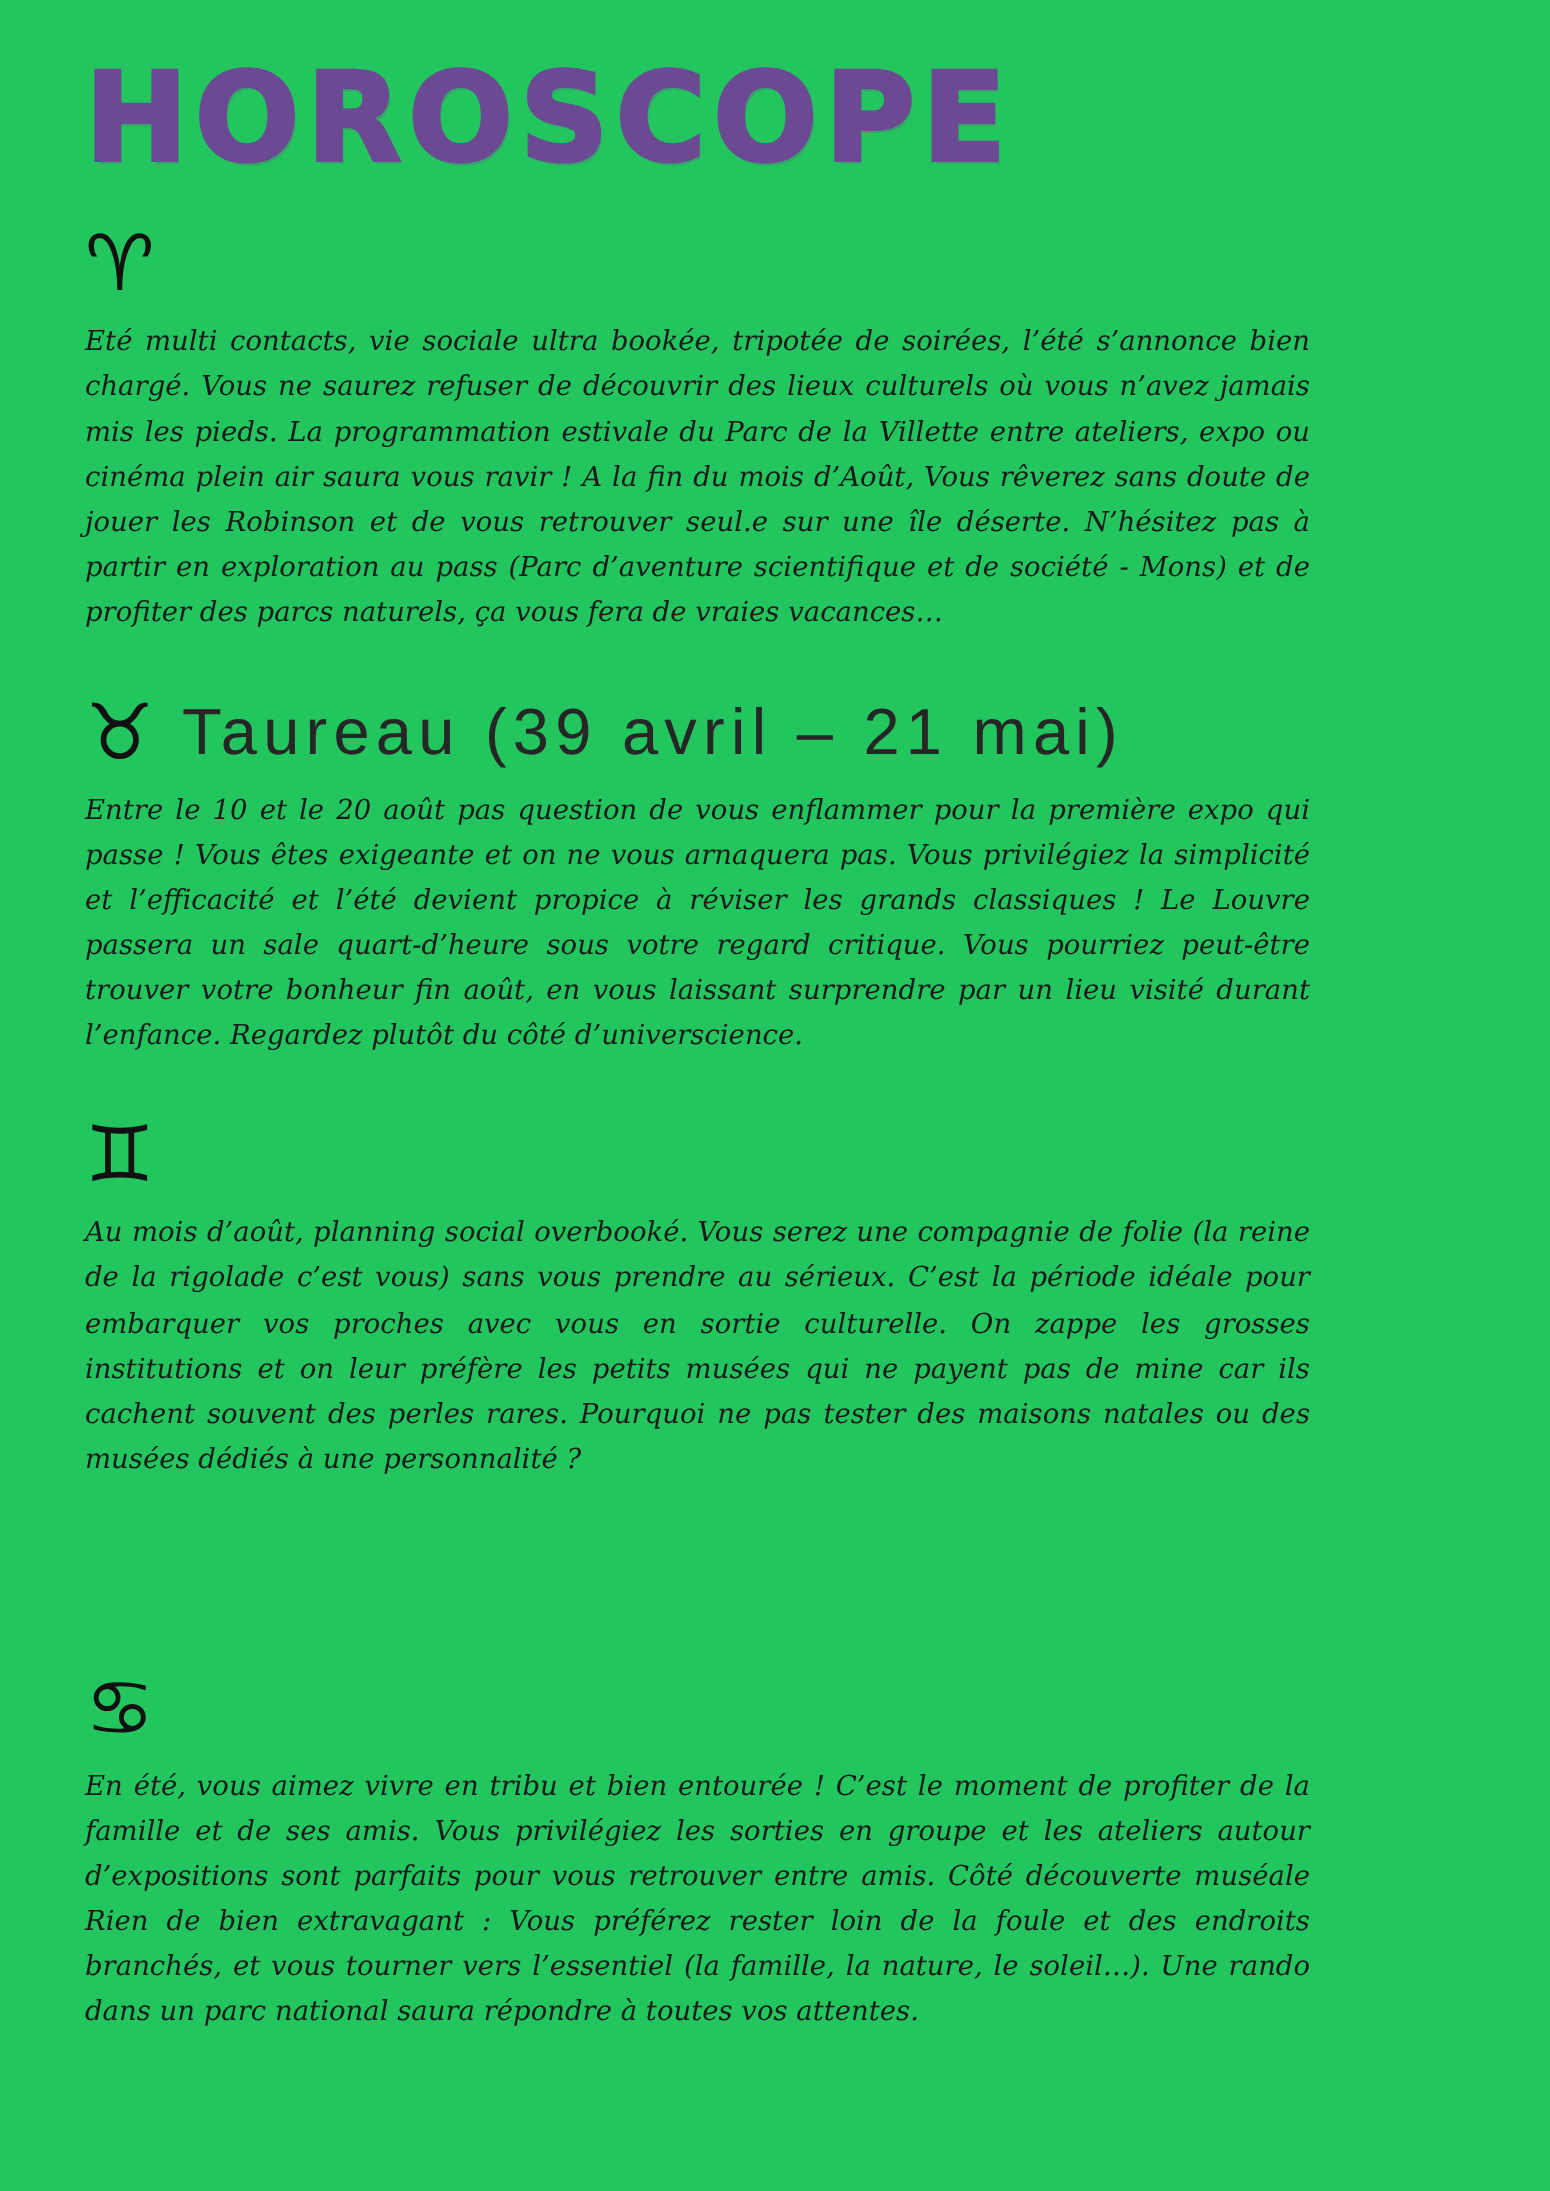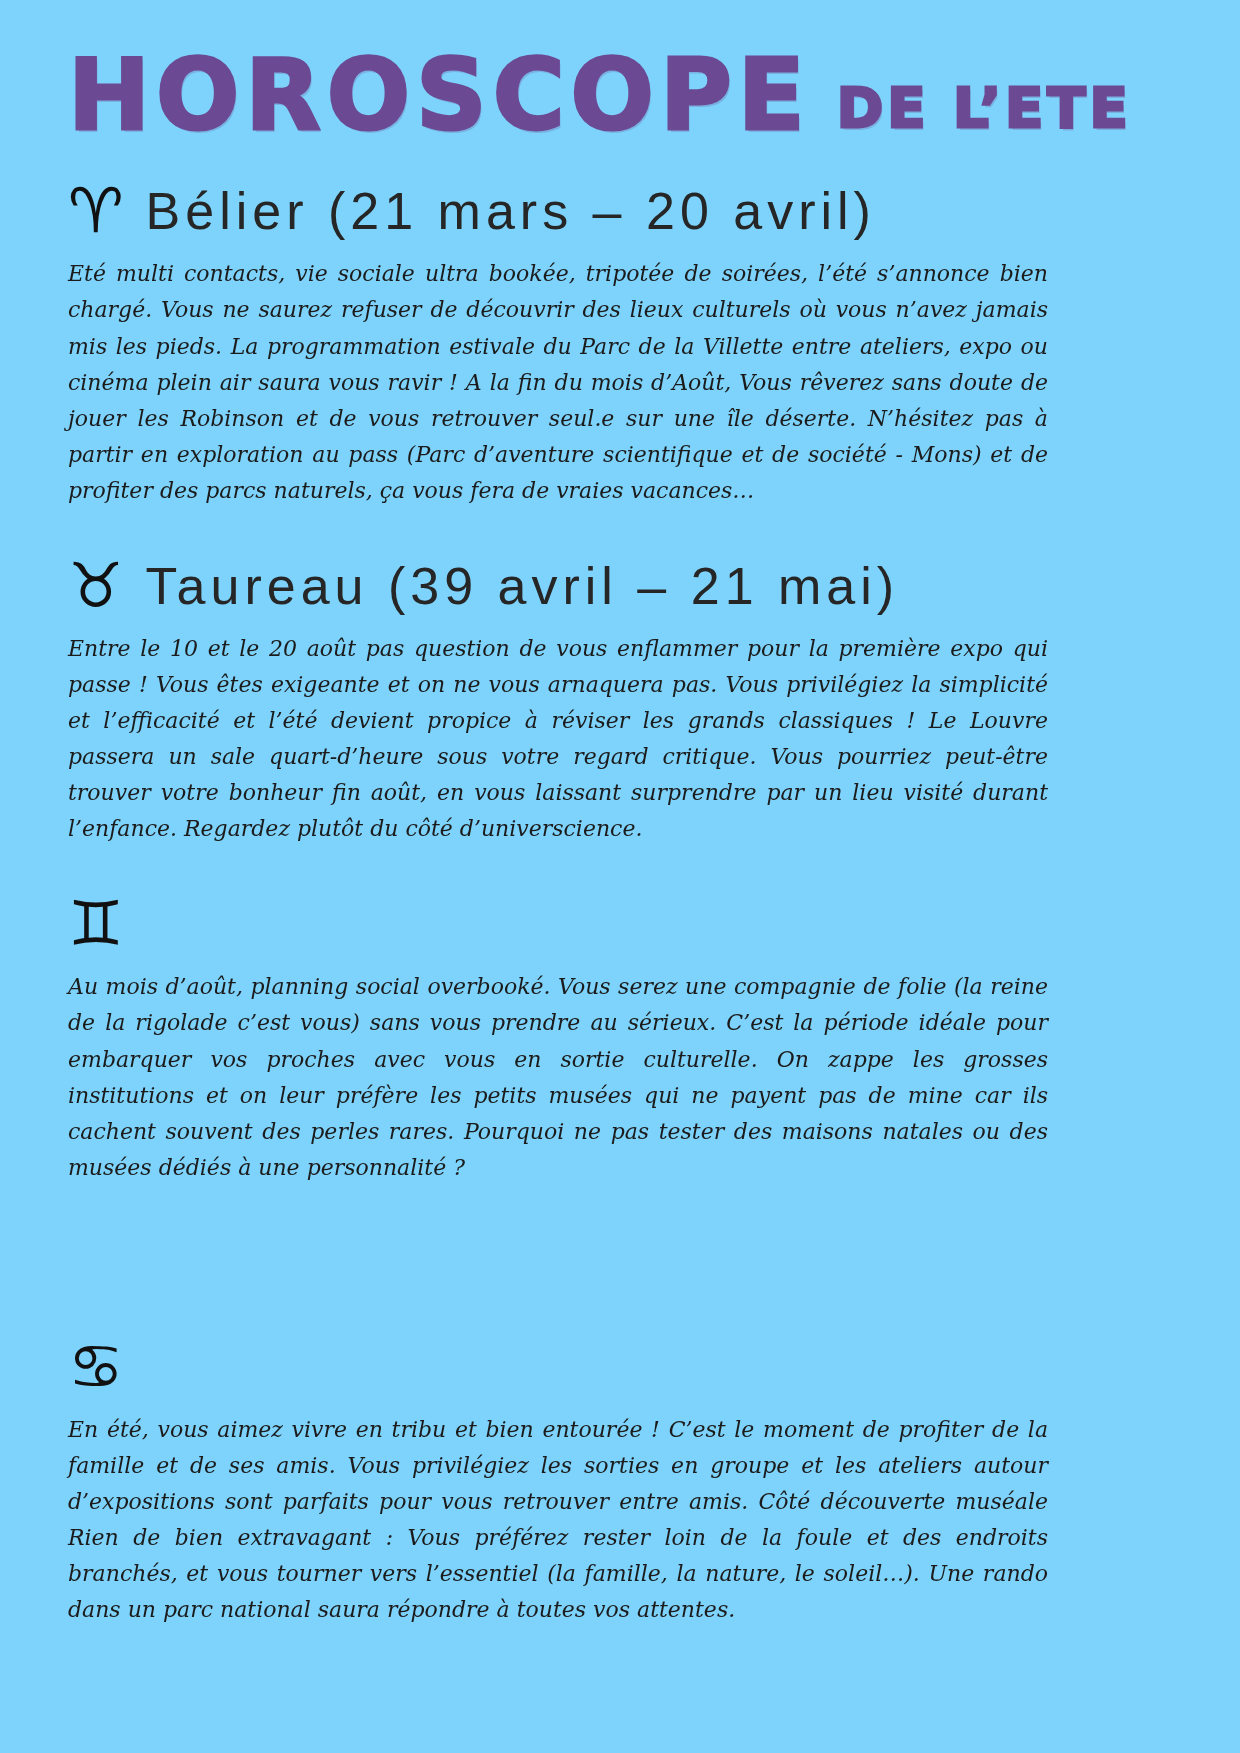--- a/index.html
+++ b/index.html
@@ -5,21 +5,21 @@
   html, body {
     margin: 0;
     padding: 0;
     background: #ffffff;
     width: 1240px;
   }
   .page {
     position: relative;
     width: 1240px;
     height: 1753px;
-    background: #7dd3fc;
+    background: #22c55e;
     overflow: hidden;
     font-family: "DejaVu Serif", serif;
     color: #1b1b1b;
     box-sizing: border-box;
     padding: 56px 70px 0 68px;
   }
   
   .masthead {
     display: flex;
     align-items: flex-end;
@@ -81,27 +81,25 @@
     color: #1b1b1b;
   }
 </style>
 </head>
 <body>
 
 <div class="page">
 
   <div class="masthead">
     <span class="big">HOROSCOPE</span>
-    <span class="small">DE L’ETE</span>
   </div>
 
   <section class="sign">
     <div class="sign-heading">
       <span class="sign-symbol">♈</span>
-      <h2 class="sign-title">Bélier (21 mars – 20 avril)</h2>
     </div>
     <p class="sign-body">Eté multi contacts, vie sociale ultra bookée, tripotée de soirées, l’été s’annonce bien chargé. Vous ne saurez refuser de découvrir des lieux culturels où vous n’avez jamais mis les pieds. La programmation estivale du Parc de la Villette entre ateliers, expo ou cinéma plein air saura vous ravir ! A la fin du mois d’Août, Vous rêverez sans doute de jouer les Robinson et de vous retrouver seul.e sur une île déserte. N’hésitez pas à partir en exploration au pass (Parc d’aventure scientifique et de société - Mons) et de profiter des parcs naturels,  ça vous fera de vraies vacances…</p>
   </section>
 
   <section class="sign">
     <div class="sign-heading">
       <span class="sign-symbol">♉</span>
       <h2 class="sign-title">Taureau (39 avril – 21 mai)</h2>
     </div>
     <p class="sign-body">Entre le 10 et le 20 août pas question de vous enflammer pour la première expo qui passe ! Vous êtes exigeante et on ne vous arnaquera pas. Vous privilégiez la simplicité et l’efficacité et l’été devient propice à réviser les grands classiques ! Le Louvre passera un sale quart-d’heure sous votre regard critique. Vous pourriez peut-être trouver votre bonheur fin août, en vous laissant surprendre par un lieu visité durant l’enfance. Regardez plutôt du côté d’universcience.</p>

